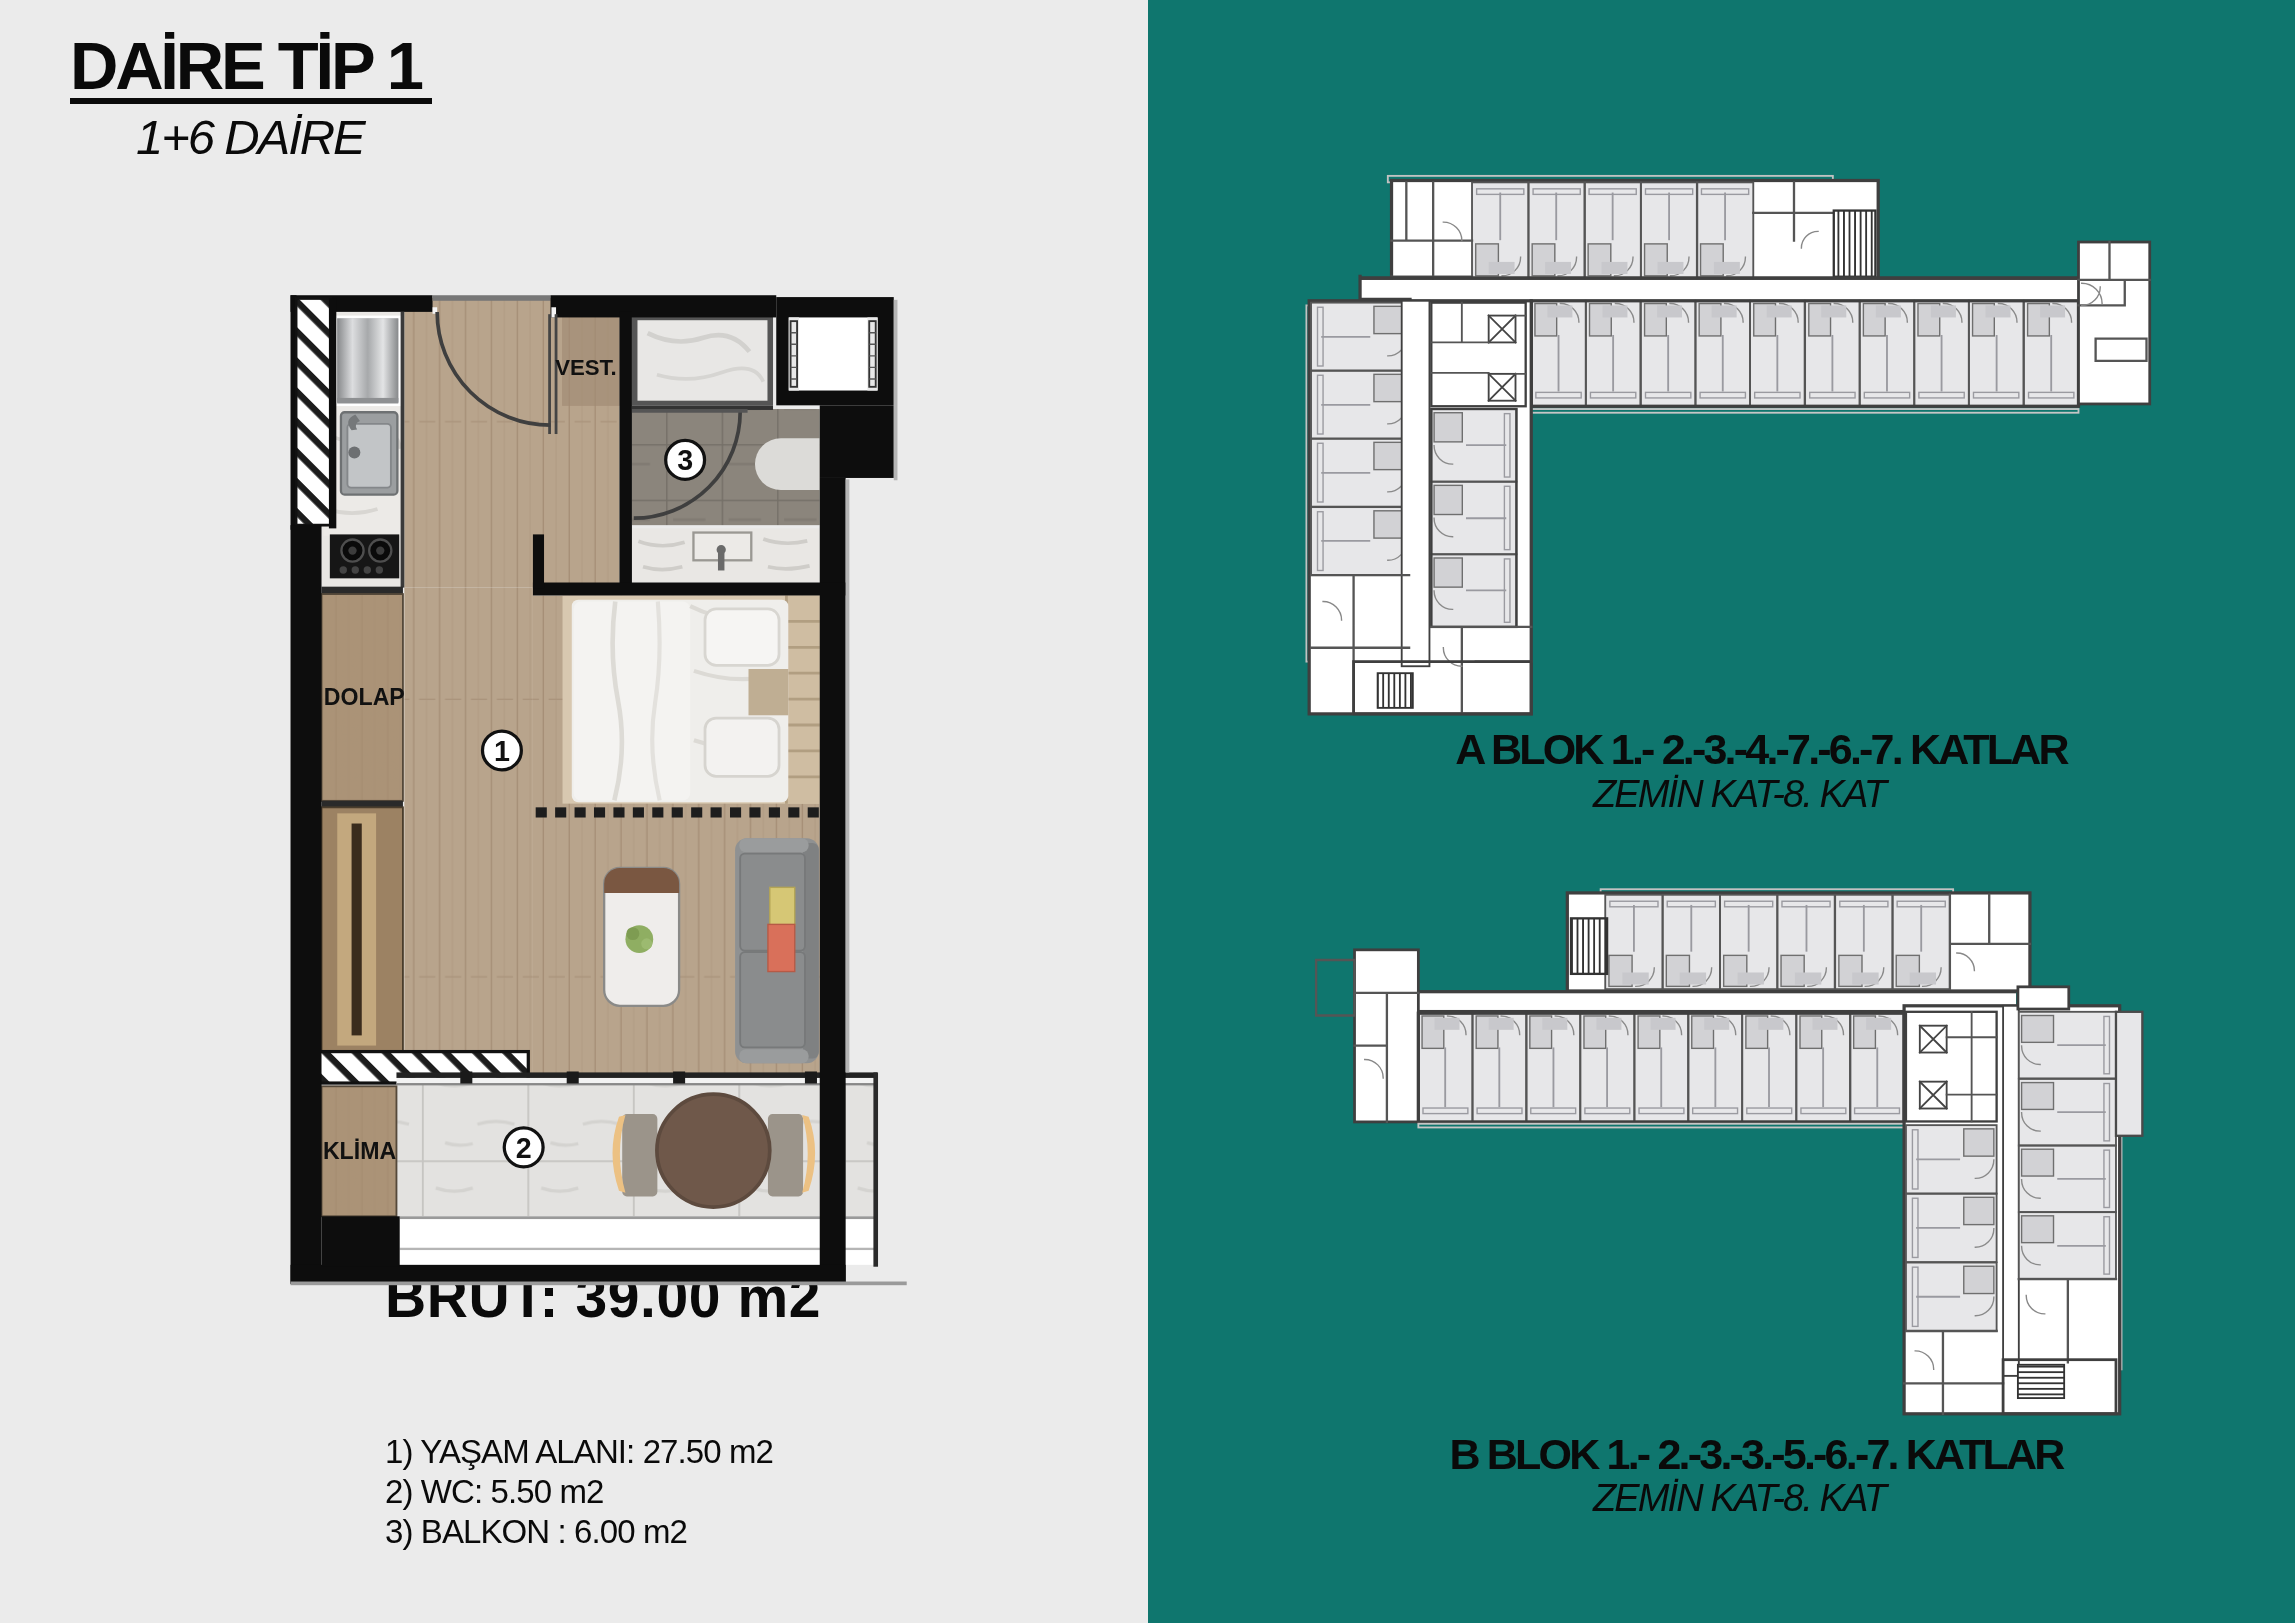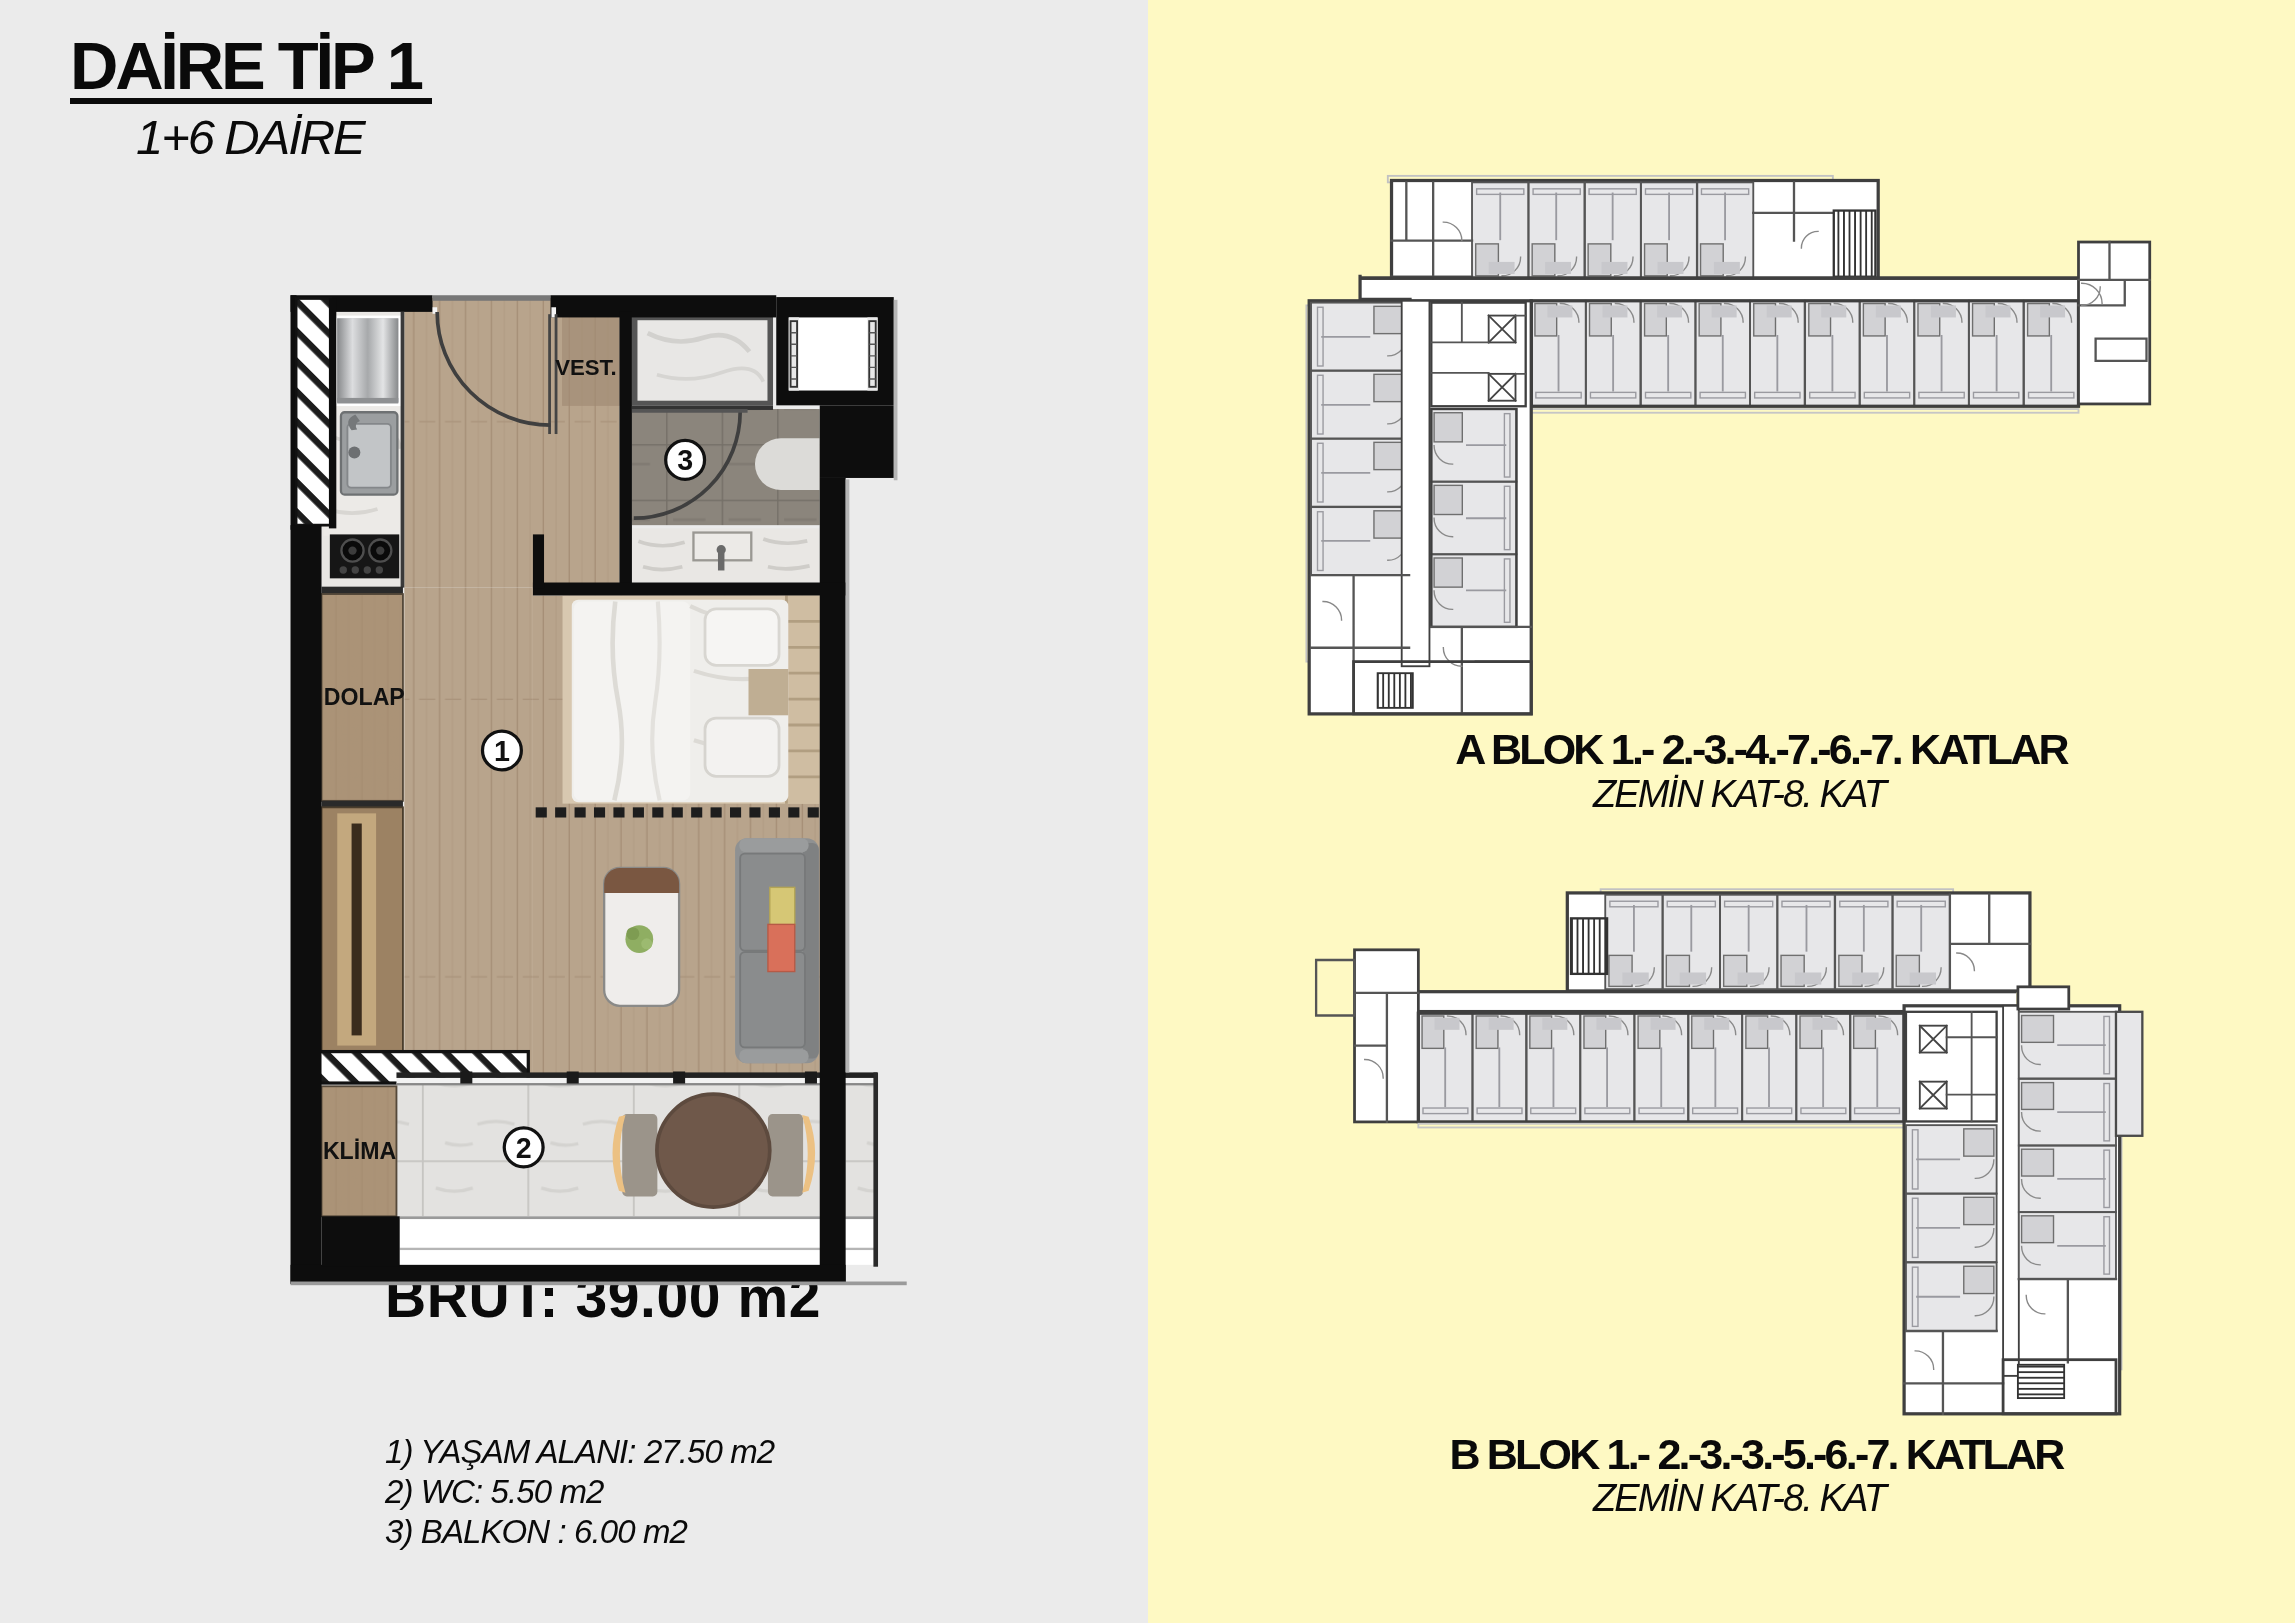--- a/index.html
+++ b/index.html
@@ -1,23 +1,23 @@
 <!DOCTYPE html>
 <html style="font-size:7.4px"><head>
 <meta charset="utf-8">
 <style>
   html,body{margin:0;padding:0;}
   body{width:2295px;height:1623px;background:#ffffff;font-family:"Liberation Sans",sans-serif;overflow:hidden;}
-  .page{position:absolute;top:0;left:0;width:2295px;height:1623px;background:#fef9c3;}
+  .page{position:absolute;top:0;left:0;width:2295px;height:1623px;background:#0f766e;}
   .leftpanel{position:absolute;top:0;left:0;width:1148px;height:1623px;background:#ebebeb;}
   .title{position:absolute;left:70px;top:27px;font-size:67px;font-weight:bold;color:#0a0a0a;letter-spacing:-3.2px;}
   .titleline{position:absolute;left:70px;top:98px;width:362px;height:5.6px;background:#0a0a0a;}
   .subtitle{position:absolute;left:136px;top:109px;font-size:49px;font-style:italic;color:#0a0a0a;letter-spacing:-2.1px;}
   .brut{position:absolute;left:385px;top:1264px;font-size:57px;font-weight:bold;color:#0a0a0a;letter-spacing:0.6px;}
-  .items{position:absolute;left:385px;top:1432px;font-size:33px;color:#0a0a0a;line-height:40px;letter-spacing:-0.9px;white-space:nowrap;font-style:italic;}
+  .items{position:absolute;left:385px;top:1432px;font-size:33px;color:#0a0a0a;line-height:40px;letter-spacing:-0.9px;white-space:nowrap;}
   .albl{position:absolute;left:1451px;top:725px;width:620px;text-align:center;font-size:43px;font-weight:bold;color:#0a0a0a;letter-spacing:-2.8px;white-space:nowrap;}
   .albl2{position:absolute;left:1429px;top:773px;width:620px;text-align:center;font-size:38px;font-style:italic;color:#0a0a0a;letter-spacing:-1.9px;white-space:nowrap;}
   .blbl{position:absolute;left:1446px;top:1430px;width:620px;text-align:center;font-size:43px;font-weight:bold;color:#0a0a0a;letter-spacing:-2.8px;white-space:nowrap;}
   .blbl2{position:absolute;left:1429px;top:1477px;width:620px;text-align:center;font-size:38px;font-style:italic;color:#0a0a0a;letter-spacing:-1.9px;white-space:nowrap;}
   svg{position:absolute;top:0;left:0;}
 </style>
 </head>
 <body>
 <div class="page">
   <div class="leftpanel"></div>

